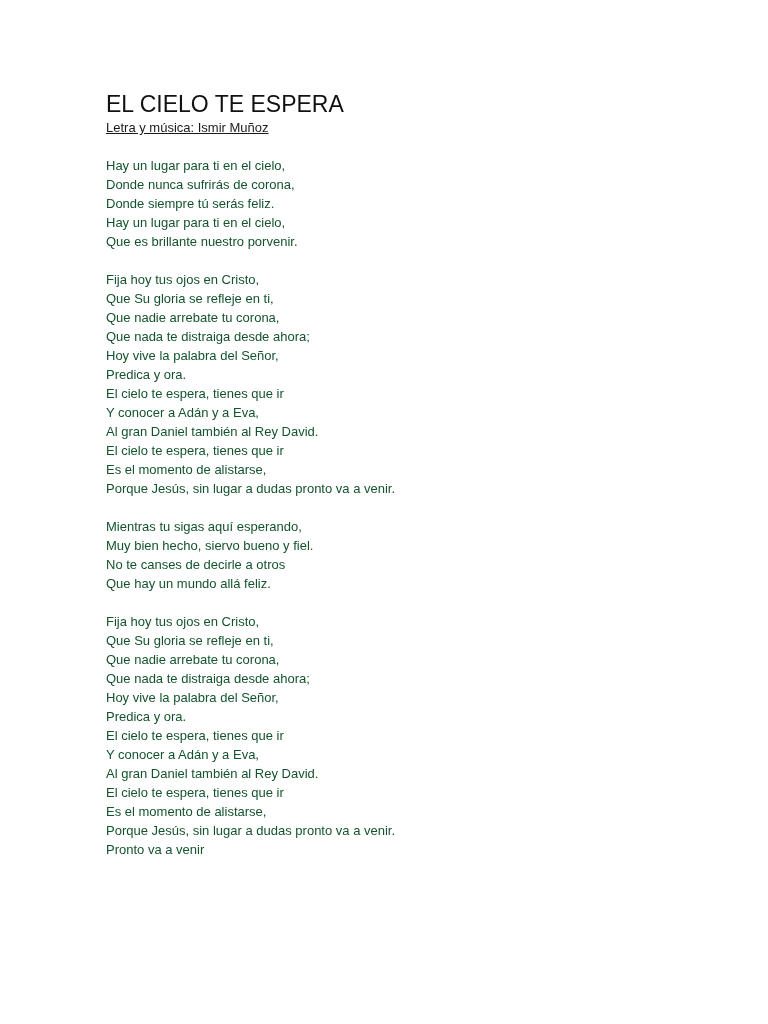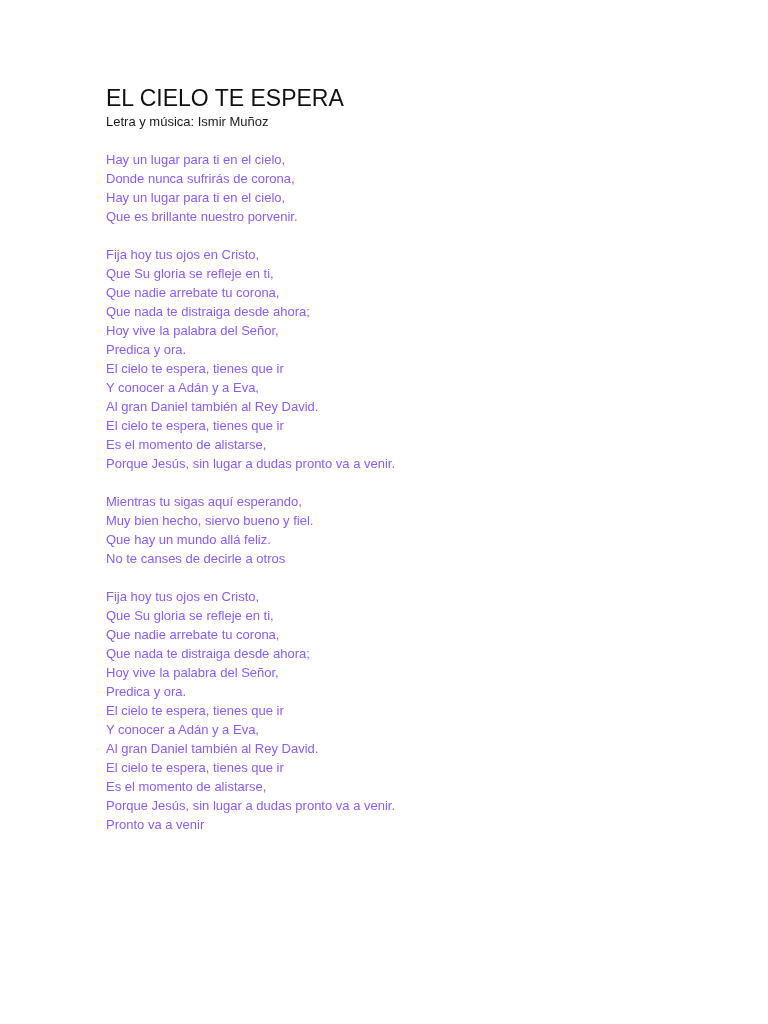--- a/index.html
+++ b/index.html
@@ -11,57 +11,59 @@
       width: 768px;
       height: 1024px;
       position: relative;
       overflow: hidden;
       font-family: "Liberation Sans", "DejaVu Sans", sans-serif;
       color: #1a1a1a;
     }
     .page {
       position: absolute;
       left: 106px;
-      top: 84px;
+      top: 90px;
       width: 600px;
     }
     .title {
       font-size: 23px;
       line-height: 28px;
       margin: 0;
       font-weight: normal;
       letter-spacing: 0px;
       color: #111111;
     }
     .subtitle {
       font-size: 13px;
       line-height: 19px;
       margin: 0 0 19px 0;
       color: #1a1a1a;
+      text-decoration: underline;
     }
     .stanza {
       margin: 0 0 19px 0;
     }
     .line {
       font-size: 13px;
       line-height: 19px;
       white-space: nowrap;
-      color: #8b5cf6;
+      color: #14532d;
     }
   </style>
 </head>
 <body>
 
 <div class="page">
   <h1 class="title">EL CIELO TE ESPERA</h1>
   <div class="subtitle">Letra y música: Ismir Muñoz</div>
 
   <div class="stanza">
     <div class="line">Hay un lugar para ti en el cielo,</div>
     <div class="line">Donde nunca sufrirás de corona,</div>
+    <div class="line">Donde siempre tú serás feliz.</div>
     <div class="line">Hay un lugar para ti en el cielo,</div>
     <div class="line">Que es brillante nuestro porvenir.</div>
   </div>
 
   <div class="stanza">
     <div class="line">Fija hoy tus ojos en Cristo,</div>
     <div class="line">Que Su gloria se refleje en ti,</div>
     <div class="line">Que nadie arrebate tu corona,</div>
     <div class="line">Que nada te distraiga desde ahora;</div>
     <div class="line">Hoy vive la palabra del Señor,</div>
@@ -70,22 +72,22 @@
     <div class="line">Y conocer a Adán y a Eva,</div>
     <div class="line">Al gran Daniel también al Rey David.</div>
     <div class="line">El cielo te espera, tienes que ir</div>
     <div class="line">Es el momento de alistarse,</div>
     <div class="line">Porque Jesús, sin lugar a dudas pronto va a venir.</div>
   </div>
 
   <div class="stanza">
     <div class="line">Mientras tu sigas aquí esperando,</div>
     <div class="line">Muy bien hecho, siervo bueno y fiel.</div>
+    <div class="line">No te canses de decirle a otros</div>
     <div class="line">Que hay un mundo allá feliz.</div>
-    <div class="line">No te canses de decirle a otros</div>
   </div>
 
   <div class="stanza">
     <div class="line">Fija hoy tus ojos en Cristo,</div>
     <div class="line">Que Su gloria se refleje en ti,</div>
     <div class="line">Que nadie arrebate tu corona,</div>
     <div class="line">Que nada te distraiga desde ahora;</div>
     <div class="line">Hoy vive la palabra del Señor,</div>
     <div class="line">Predica y ora.</div>
     <div class="line">El cielo te espera, tienes que ir</div>

